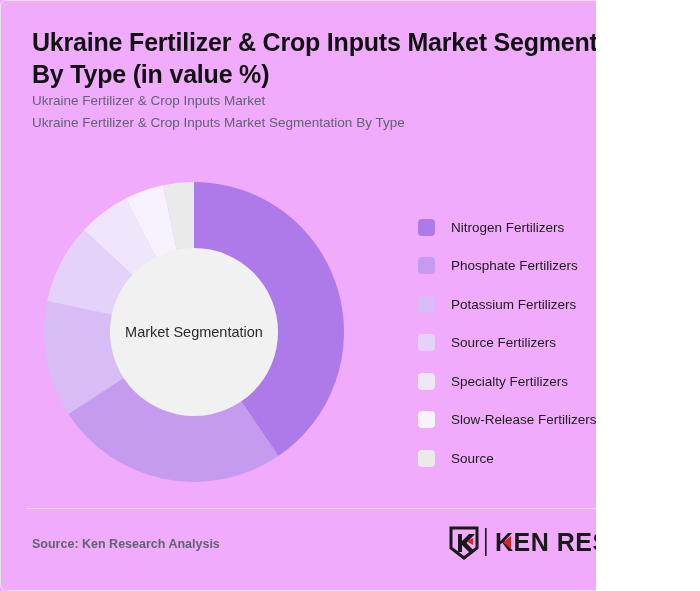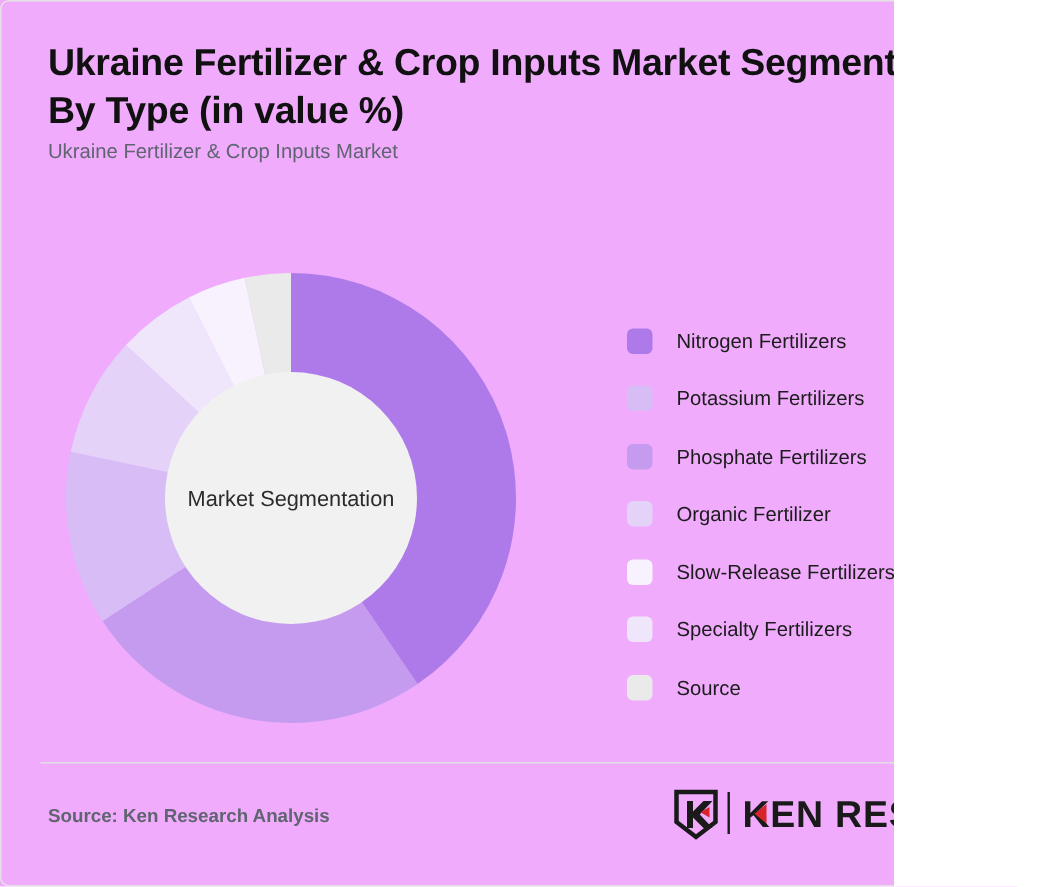--- a/index.html
+++ b/index.html
@@ -129,20 +129,21 @@
 </head>
 <body>
 
 <div class="page">
   <div class="page-border"></div>
 
   <div class="header">
     <h1 class="chart-title">Ukraine Fertilizer &amp; Crop Inputs Market Segmentation By Type (in value %)</h1>
     <div class="subtitles">
       <div class="subtitle-line">Ukraine Fertilizer &amp; Crop Inputs Market</div>
+      <div class="subtitle-line">Ukraine Fertilizer &amp; Crop Inputs Market Segmentation By Type</div>
     </div>
   </div>
 
   <div class="chart-area">
 
     <div class="donut-wrap">
       <svg class="donut-svg" width="300" height="300" viewBox="0 0 300 300">
         <g id="donut-slices">
             <path d="M 150 150 L 150.00 0.00 A 150 150 0 0 1 234.31 274.06 Z" fill="#AE79E8"></path>
             <path d="M 150 150 L 234.31 274.06 A 150 150 0 0 1 24.37 231.96 Z" fill="#C49BEF"></path>
@@ -156,38 +157,38 @@
         <text class="center-label" x="150" y="155" text-anchor="middle">Market Segmentation</text>
       </svg>
     </div>
 
     <div class="legend">
       <div class="legend-item">
         <span class="legend-swatch" style="background: rgb(174, 121, 232);"></span>
         <span class="legend-label">Nitrogen Fertilizers</span>
       </div>
       <div class="legend-item">
+        <span class="legend-swatch" style="background: rgb(196, 155, 239);"></span>
+        <span class="legend-label">Phosphate Fertilizers</span>
+      </div>
+      <div class="legend-item">
         <span class="legend-swatch" style="background: rgb(215, 188, 245);"></span>
         <span class="legend-label">Potassium Fertilizers</span>
       </div>
       <div class="legend-item">
-        <span class="legend-swatch" style="background: rgb(196, 155, 239);"></span>
-        <span class="legend-label">Phosphate Fertilizers</span>
-      </div>
-      <div class="legend-item">
         <span class="legend-swatch" style="background: rgb(228, 210, 248);"></span>
-        <span class="legend-label">Organic Fertilizer</span>
+        <span class="legend-label">Source Fertilizers</span>
+      </div>
+      <div class="legend-item">
+        <span class="legend-swatch" style="background: rgb(239, 230, 251);"></span>
+        <span class="legend-label">Specialty Fertilizers</span>
       </div>
       <div class="legend-item">
         <span class="legend-swatch" style="background: rgb(247, 242, 253);"></span>
         <span class="legend-label">Slow-Release Fertilizers</span>
-      </div>
-      <div class="legend-item">
-        <span class="legend-swatch" style="background: rgb(239, 230, 251);"></span>
-        <span class="legend-label">Specialty Fertilizers</span>
       </div>
       <div class="legend-item">
         <span class="legend-swatch" style="background: rgb(234, 234, 234);"></span>
         <span class="legend-label">Source</span>
       </div>
     </div>
   </div>
 
   <div class="divider"></div>
   <div class="source-text">Source: Ken Research Analysis</div>

